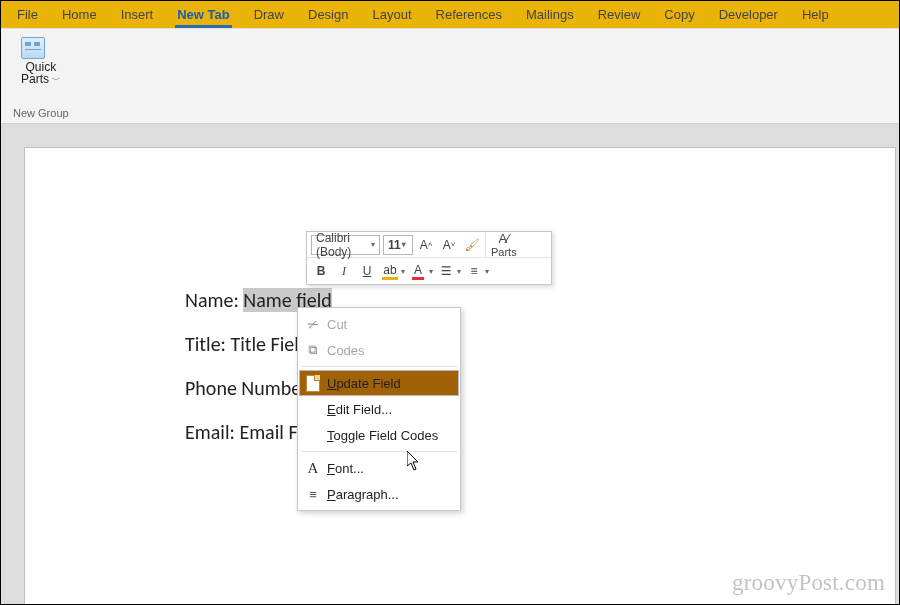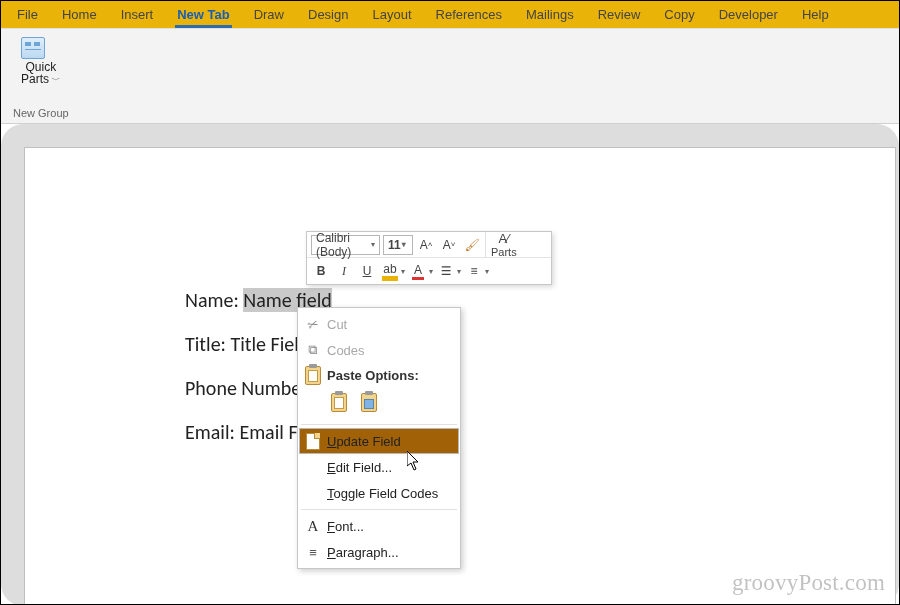--- a/index.html
+++ b/index.html
@@ -91,21 +91,20 @@
   .group-label {
     font-size: 11px;
     color: #666;
   }
   
   .workspace {
     background: #ddd;
     height: calc(605px - 28px - 95px);
     padding: 24px 0 0 24px;
     position: relative;
-    border-radius: 22px;
   }
   .page {
     background: #fff;
     width: 870px;
     height: 460px;
     box-shadow: 0 0 0 1px #bfbfbf;
     padding: 140px 0 0 160px;
     font-family: Calibri, sans-serif;
     font-size: 20px;
     color: #222;
@@ -321,21 +320,21 @@
     <div class="mt-styles">
       <span class="aico">A⁄</span>
       <span>Parts</span>
     </div>
   </div>
   <div class="mt-row">
     <div class="mt-ico mt-bold">B</div>
     <div class="mt-ico mt-italic">I</div>
     <div class="mt-ico mt-u">U</div>
     <div class="mt-ico" style="color:#444">
-        <span style="border-bottom:5px solid #eab308;padding:0 1px">ab</span>
+        <span style="border-bottom:3px solid #eab308;padding:0 1px">ab</span>
       </div>
       <span class="mt-dd">▾</span>
     <div class="mt-ico">
         <span style="border-bottom:3px solid #d33;padding:0 2px">A</span>
       </div>
       <span class="mt-dd">▾</span>
     <div class="mt-ico">☰</div>
       <span class="mt-dd">▾</span>
     <div class="mt-ico">≡</div>
       <span class="mt-dd">▾</span>
@@ -344,36 +343,20 @@
 
 <div class="context-menu">
   <div class="cm-item disabled">
     <span class="cm-icon scissors">✂</span>
     <span class="cm-label"><span>Cut</span></span>
   </div>
   <div class="cm-item disabled">
     <span class="cm-icon">⧉</span>
     <span class="cm-label"><span>Codes</span></span>
   </div>
-  <div class="cm-item" style="height:auto;display:block;padding:0">
-    <div style="display:flex;align-items:center;height:24px;padding-left:4px">
-      <span class="cm-icon">
-          <span class="clipboard inner"></span>
-        </span>
-      <span class="cm-label" style="font-weight:600;color:#333">Paste Options:</span>
-    </div>
-    <div class="paste-opts">
-      <div class="paste-btn">
-          <span class="clipboard inner"></span>
-        </div>
-      <div class="paste-btn">
-          <span class="clipboard pic"></span>
-        </div>
-    </div>
-  </div>
   <div class="cm-sep"></div>
   <div class="cm-item hover">
     <span class="cm-icon">
         <span class="docicon"></span>
       </span>
     <span class="cm-label"><span class="ul">U</span>pdate Field</span>
   </div>
   <div class="cm-item">
     <span class="cm-icon"></span>
     <span class="cm-label"><span class="ul">E</span>dit Field...</span>

